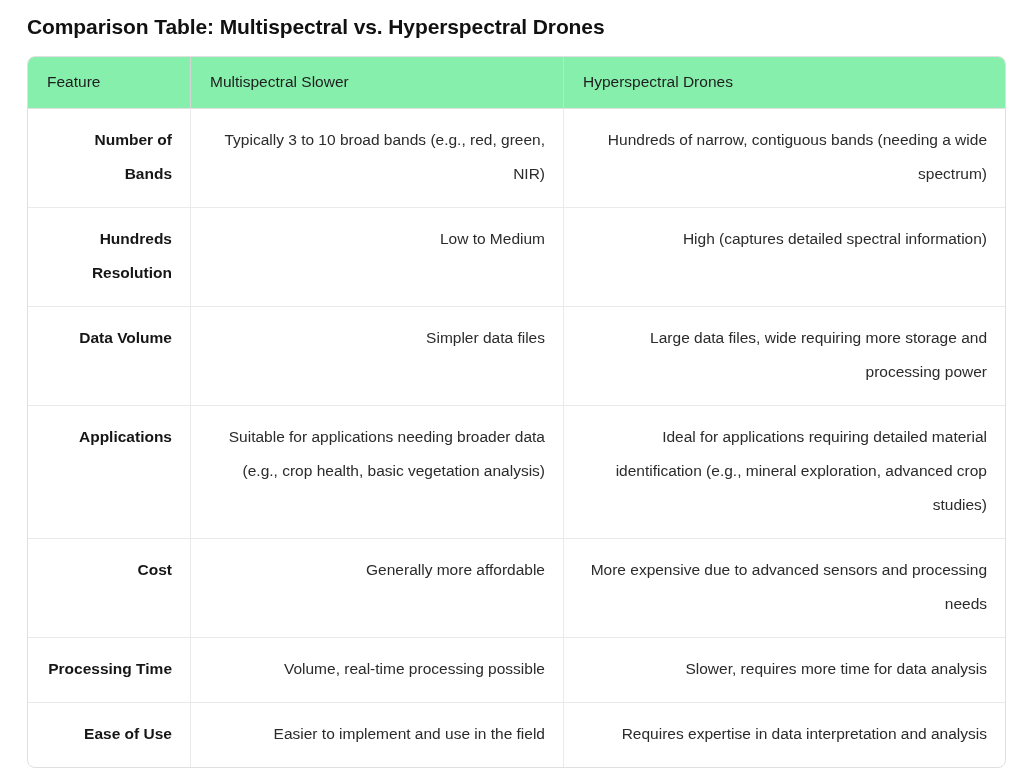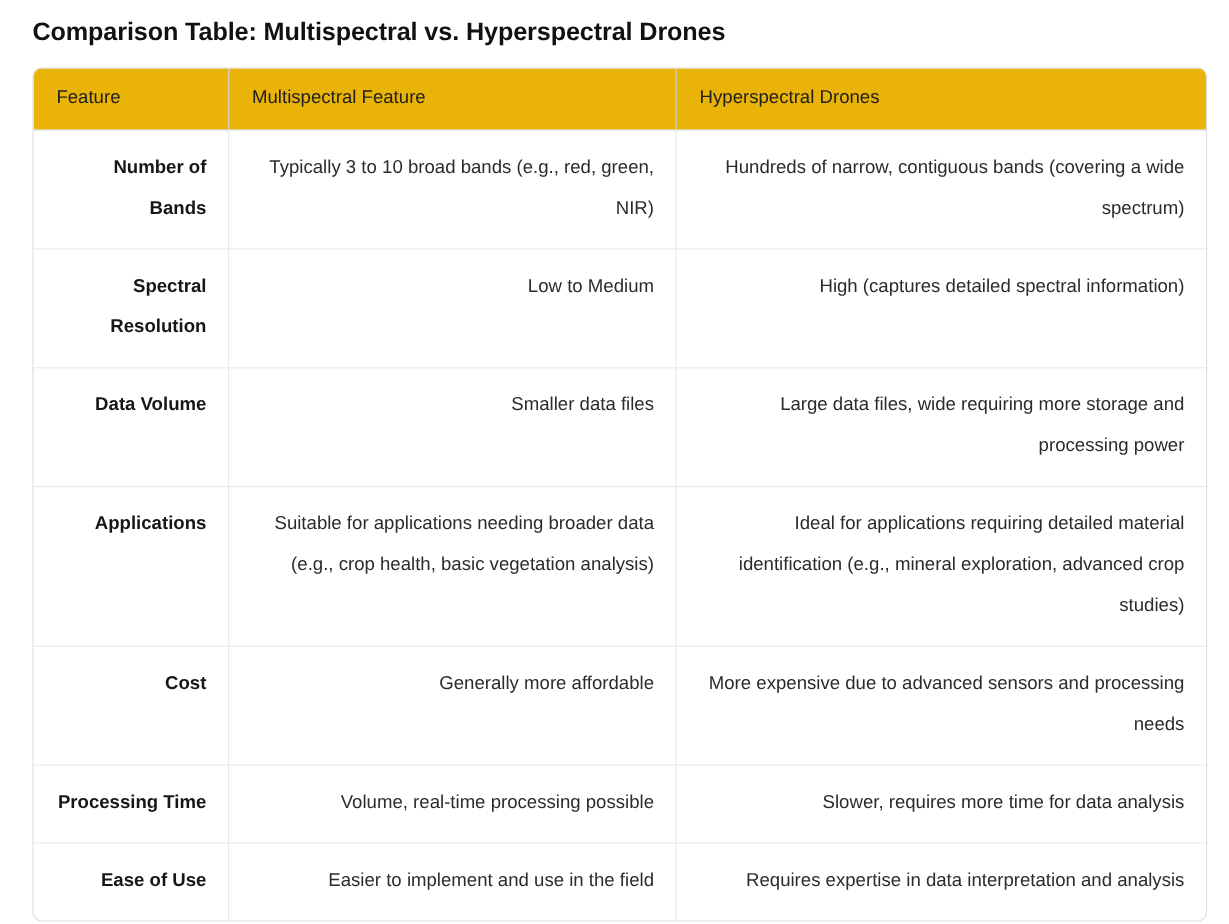--- a/index.html
+++ b/index.html
@@ -44,21 +44,21 @@
     border-radius: 8px;
     overflow: hidden;
     table-layout: fixed;
     background: #ffffff;
   }
   table.cmp col.c1 { width: 163px; }
   table.cmp col.c2 { width: 373px; }
   table.cmp col.c3 { width: 441px; }
 
   table.cmp thead th {
-    background: #eab308;
+    background: #86efac;
     font-weight: normal;
     font-size: 15.5px;
     color: #1e1e1e;
     text-align: left;
     padding: 14px 10px 15px 19px;
     border-right: 1px solid #d4d4d4;
     line-height: 22px;
     vertical-align: middle;
   }
   table.cmp thead th:last-child { border-right: none; }
@@ -92,38 +92,38 @@
   <div class="table-wrap">
     <table class="cmp">
       <colgroup>
         <col class="c1">
         <col class="c2">
         <col class="c3">
       </colgroup>
       <thead>
         <tr>
           <th>Feature</th>
-          <th>Multispectral Feature</th>
+          <th>Multispectral Slower</th>
           <th>Hyperspectral Drones</th>
         </tr>
       </thead>
       <tbody>
         <tr>
           <td class="feature">Number of Bands</td>
           <td>Typically 3 to 10 broad bands (e.g., red, green, NIR)</td>
-          <td>Hundreds of narrow, contiguous bands (covering a wide spectrum)</td>
+          <td>Hundreds of narrow, contiguous bands (needing a wide spectrum)</td>
         </tr>
         <tr>
-          <td class="feature">Spectral Resolution</td>
+          <td class="feature">Hundreds Resolution</td>
           <td>Low to Medium</td>
           <td>High (captures detailed spectral information)</td>
         </tr>
         <tr>
           <td class="feature">Data Volume</td>
-          <td>Smaller data files</td>
+          <td>Simpler data files</td>
           <td>Large data files, wide requiring more storage and processing power</td>
         </tr>
         <tr>
           <td class="feature">Applications</td>
           <td>Suitable for applications needing broader data (e.g., crop health, basic vegetation analysis)</td>
           <td>Ideal for applications requiring detailed material identification (e.g., mineral exploration, advanced crop studies)</td>
         </tr>
         <tr>
           <td class="feature">Cost</td>
           <td>Generally more affordable</td>

